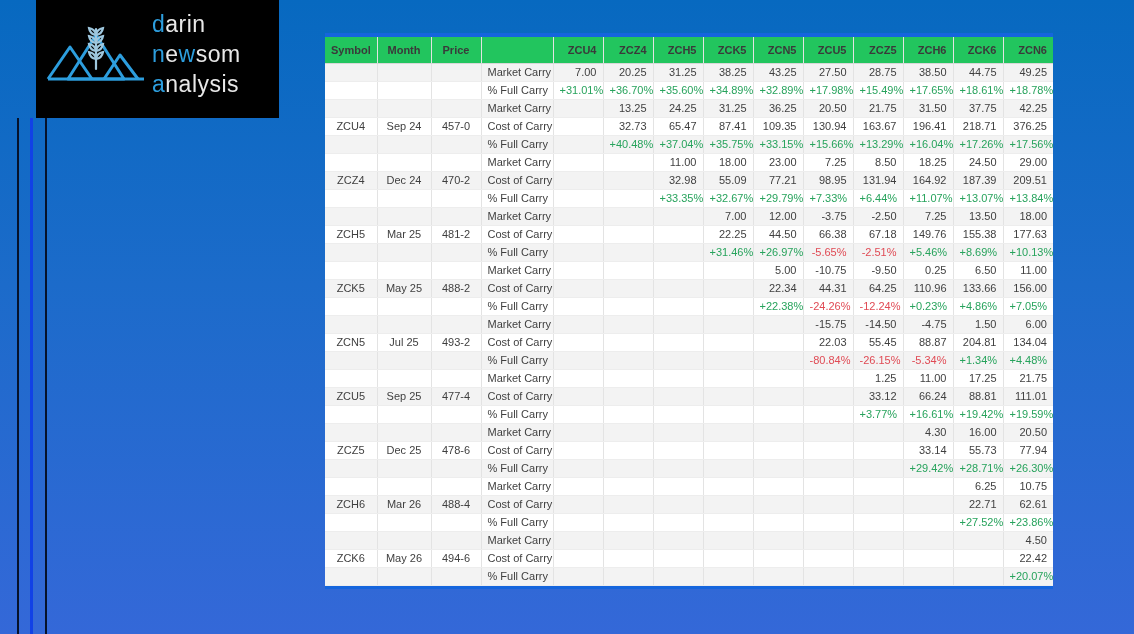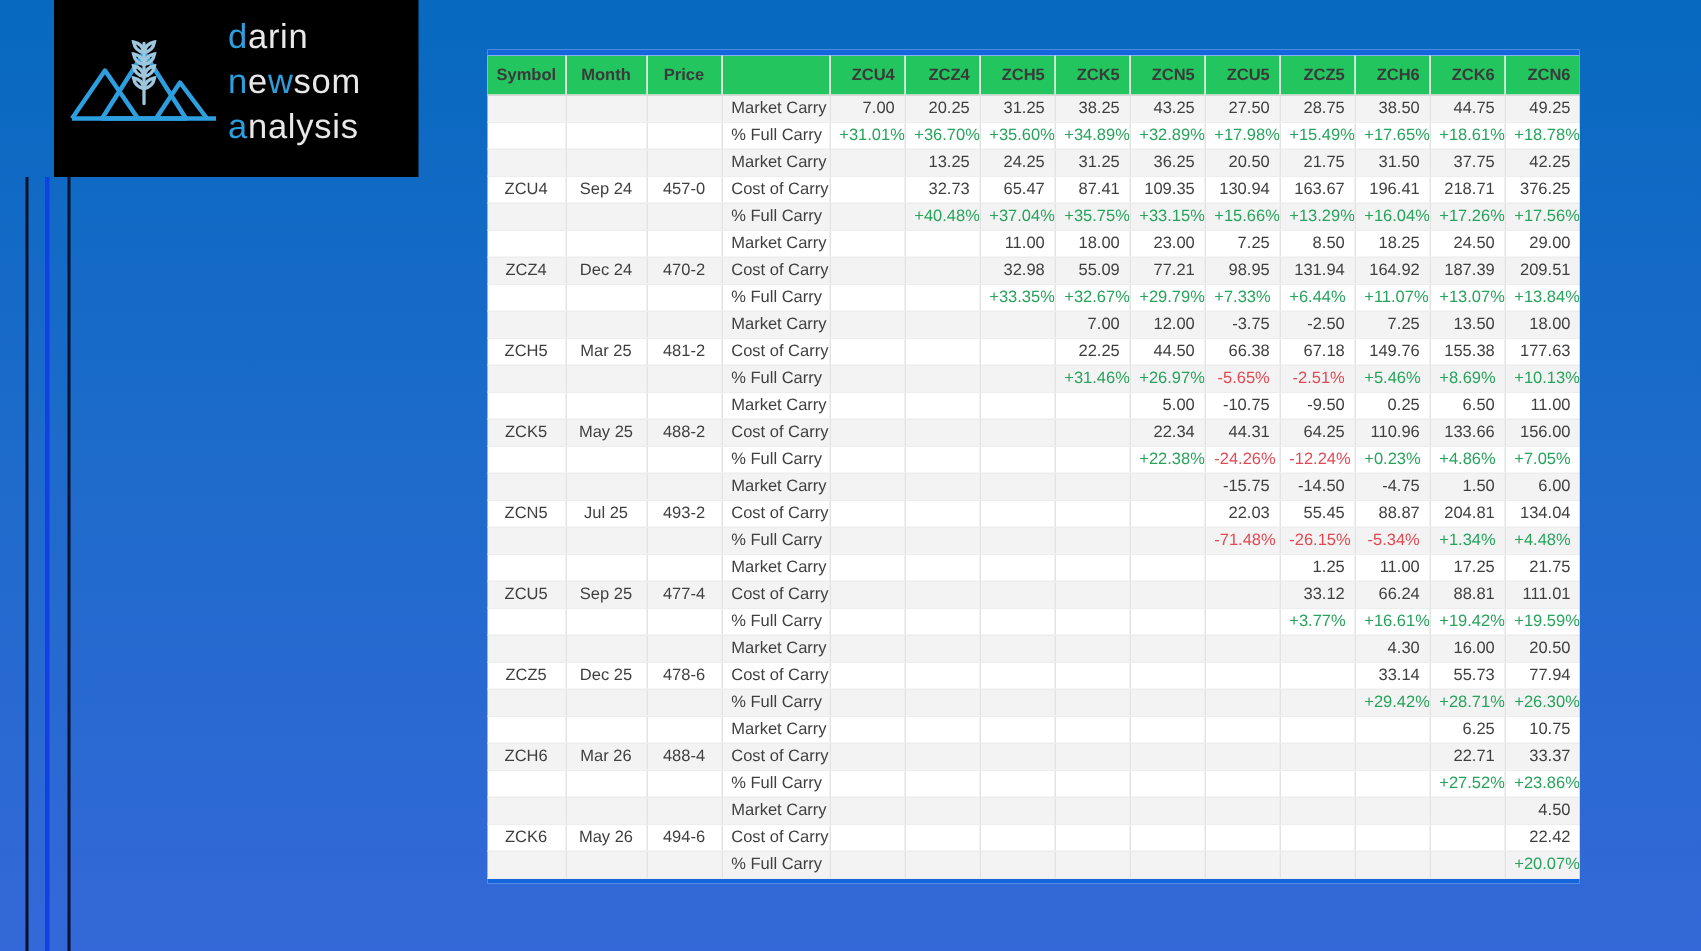--- a/index.html
+++ b/index.html
@@ -377,21 +377,21 @@
         <tr>
           <td class="c-sym"></td>
           <td class="c-mon"></td>
           <td class="c-pri"></td>
           <td class="c-lbl">% Full Carry</td>
           <td class="c-num"></td>
           <td class="c-num"></td>
           <td class="c-num"></td>
           <td class="c-num"></td>
           <td class="c-num"></td>
-          <td class="c-num neg">-71.48%</td>
+          <td class="c-num neg">-80.84%</td>
           <td class="c-num neg">-26.15%</td>
           <td class="c-num neg">-5.34%</td>
           <td class="c-num pos">+1.34%</td>
           <td class="c-num pos">+4.48%</td>
         </tr>
         <tr>
           <td class="c-sym"></td>
           <td class="c-mon"></td>
           <td class="c-pri"></td>
           <td class="c-lbl">Market Carry</td>
@@ -509,21 +509,21 @@
           <td class="c-lbl">Cost of Carry</td>
           <td class="c-num"></td>
           <td class="c-num"></td>
           <td class="c-num"></td>
           <td class="c-num"></td>
           <td class="c-num"></td>
           <td class="c-num"></td>
           <td class="c-num"></td>
           <td class="c-num"></td>
           <td class="c-num">22.71</td>
-          <td class="c-num">33.37</td>
+          <td class="c-num">62.61</td>
         </tr>
         <tr>
           <td class="c-sym"></td>
           <td class="c-mon"></td>
           <td class="c-pri"></td>
           <td class="c-lbl">% Full Carry</td>
           <td class="c-num"></td>
           <td class="c-num"></td>
           <td class="c-num"></td>
           <td class="c-num"></td>

